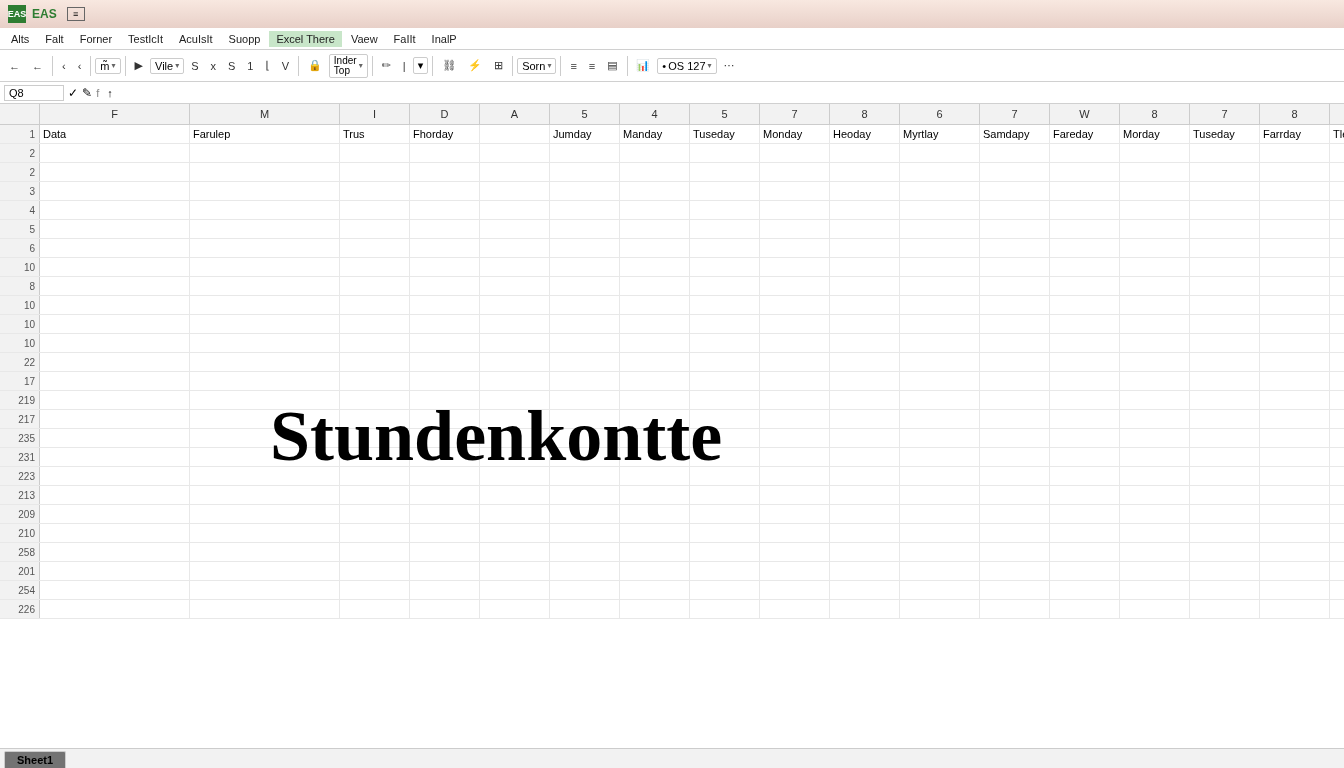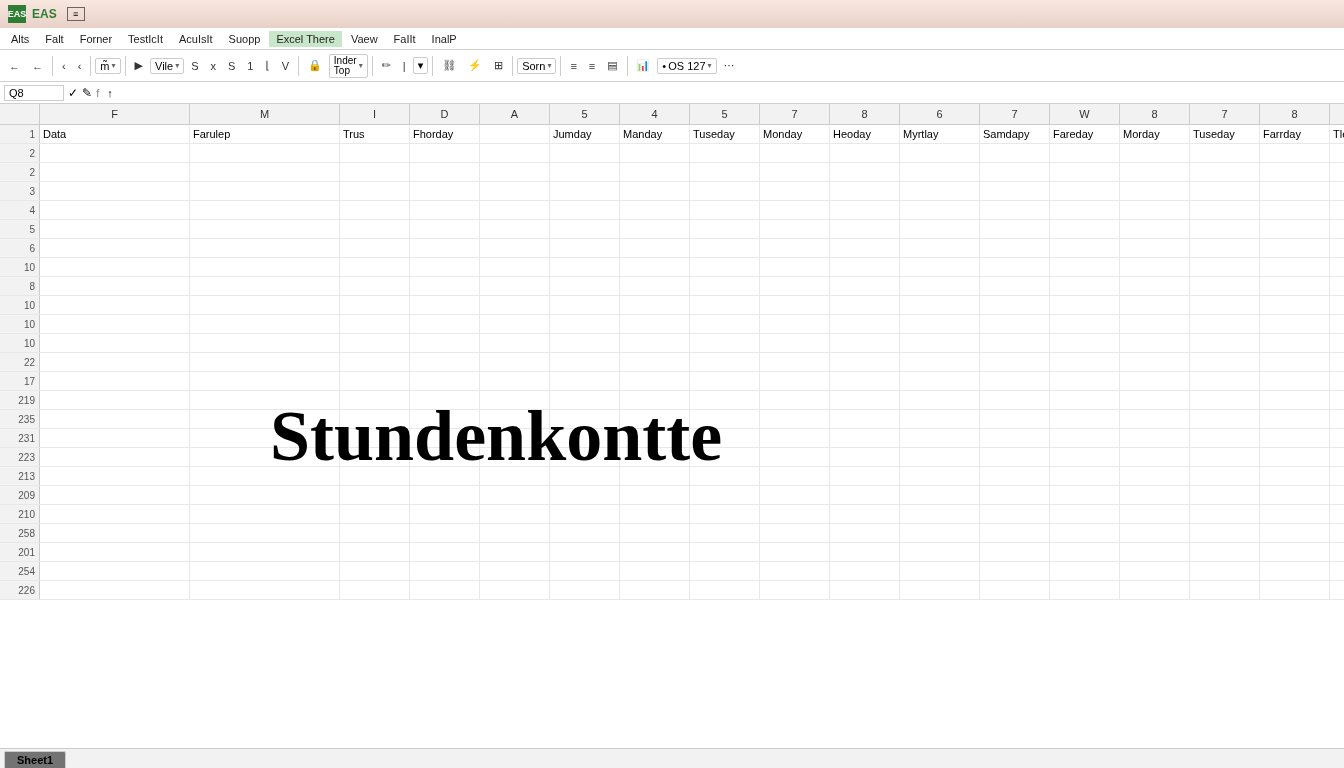--- a/index.html
+++ b/index.html
@@ -649,20 +649,40 @@
         <div class="grid-cell" style="width: 70px;"></div>
         <div class="grid-cell" style="width: 80px;"></div>
         <div class="grid-cell" style="width: 70px;"></div>
         <div class="grid-cell" style="width: 70px;"></div>
         <div class="grid-cell" style="width: 70px;"></div>
         <div class="grid-cell" style="width: 70px;"></div>
         <div class="grid-cell" style="width: 70px;"></div>
         <div class="grid-cell" style="width: 70px;"></div>
       </div>
       <div class="grid-row">
+        <div class="row-num">217</div>
+        <div class="grid-cell" style="width: 150px;"></div>
+        <div class="grid-cell" style="width: 150px;"></div>
+        <div class="grid-cell" style="width: 70px;"></div>
+        <div class="grid-cell" style="width: 70px;"></div>
+        <div class="grid-cell" style="width: 70px;"></div>
+        <div class="grid-cell" style="width: 70px;"></div>
+        <div class="grid-cell" style="width: 70px;"></div>
+        <div class="grid-cell" style="width: 70px;"></div>
+        <div class="grid-cell" style="width: 70px;"></div>
+        <div class="grid-cell" style="width: 70px;"></div>
+        <div class="grid-cell" style="width: 80px;"></div>
+        <div class="grid-cell" style="width: 70px;"></div>
+        <div class="grid-cell" style="width: 70px;"></div>
+        <div class="grid-cell" style="width: 70px;"></div>
+        <div class="grid-cell" style="width: 70px;"></div>
+        <div class="grid-cell" style="width: 70px;"></div>
+        <div class="grid-cell" style="width: 70px;"></div>
+      </div>
+      <div class="grid-row">
         <div class="row-num">235</div>
         <div class="grid-cell" style="width: 150px;"></div>
         <div class="grid-cell" style="width: 150px;"></div>
         <div class="grid-cell" style="width: 70px;"></div>
         <div class="grid-cell" style="width: 70px;"></div>
         <div class="grid-cell" style="width: 70px;"></div>
         <div class="grid-cell" style="width: 70px;"></div>
         <div class="grid-cell" style="width: 70px;"></div>
         <div class="grid-cell" style="width: 70px;"></div>
         <div class="grid-cell" style="width: 70px;"></div>

